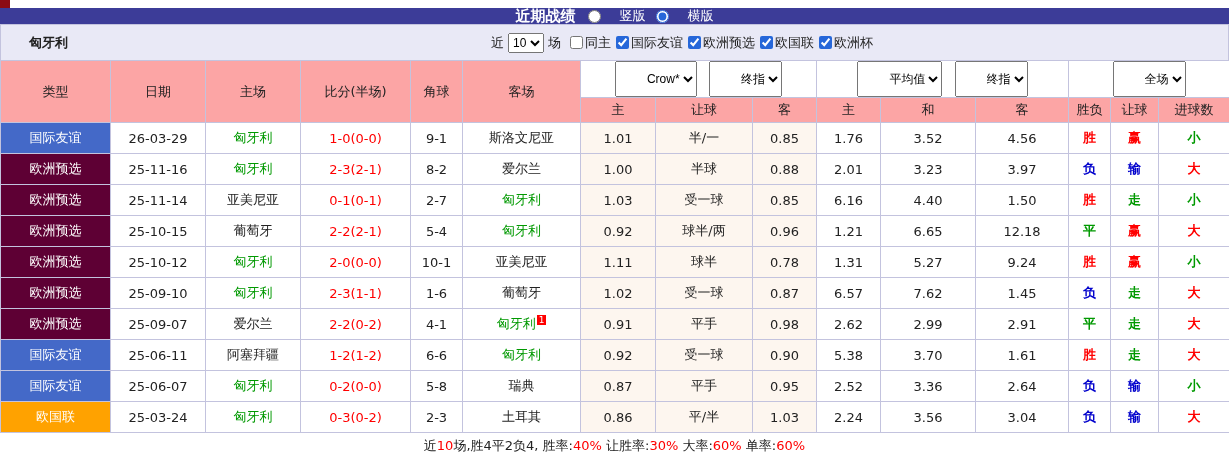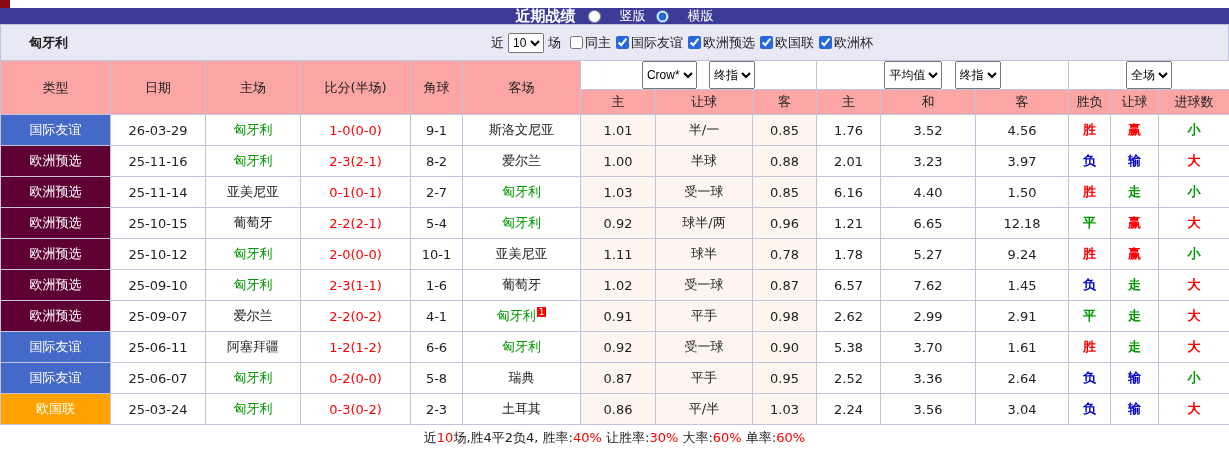--- a/index.html
+++ b/index.html
@@ -21,21 +21,21 @@
   .filters select { font-size:12px; height:20px; }
   .cb-wrap { display:flex; align-items:center; }
   .cb-opt { display:flex; align-items:center; margin-left:5px; cursor:pointer; }
 
   table { border-collapse:collapse; table-layout:fixed; width:1229px; }
   th, td { border:1px solid #c3c3de; text-align:center; padding:0 2px; overflow:hidden; white-space:nowrap; }
   thead th { font-weight:normal; background:#fca5a5; }
   thead tr:first-child th { height:27px; }
   thead tr:last-child th { height:25px; }
   thead th.sel { background:#fff; }
-  thead select { font-size:12px; height:28px; margin:0 4px; }
+  thead select { font-size:12px; height:36px; margin:0 4px;padding-left:27px; }
 
   tbody td { height:31px; background:#fff; }
   td.tint { background:#fdf6ef; }
   .type-cell { color:#fff; }
   .t-friendly { background:#4469c8; }
   .t-qualifier { background:#5e0034; }
   .t-nations { background:#ffa200; }
   .score-cell { color:#f00; }
   .c-red { color:#f00; }
   .c-blue { color:#0000cc; }
@@ -224,21 +224,21 @@
         <tr>
     <td class="type-cell t-qualifier">欧洲预选</td>
     <td>25-10-12</td>
     <td class="c-green">匈牙利</td>
     <td class="score-cell">2-0(0-0)</td>
     <td>10-1</td>
     <td><span>亚美尼亚</span></td>
     <td class="tint">1.11</td>
     <td class="tint">球半</td>
     <td class="tint">0.78</td>
-    <td>1.78</td>
+    <td>1.31</td>
     <td>5.27</td>
     <td>9.24</td>
     <td class="res c-red">胜</td>
     <td class="res c-red">赢</td>
     <td class="res c-green">小</td>
   </tr>
         <tr>
     <td class="type-cell t-qualifier">欧洲预选</td>
     <td>25-09-10</td>
     <td class="c-green">匈牙利</td>

